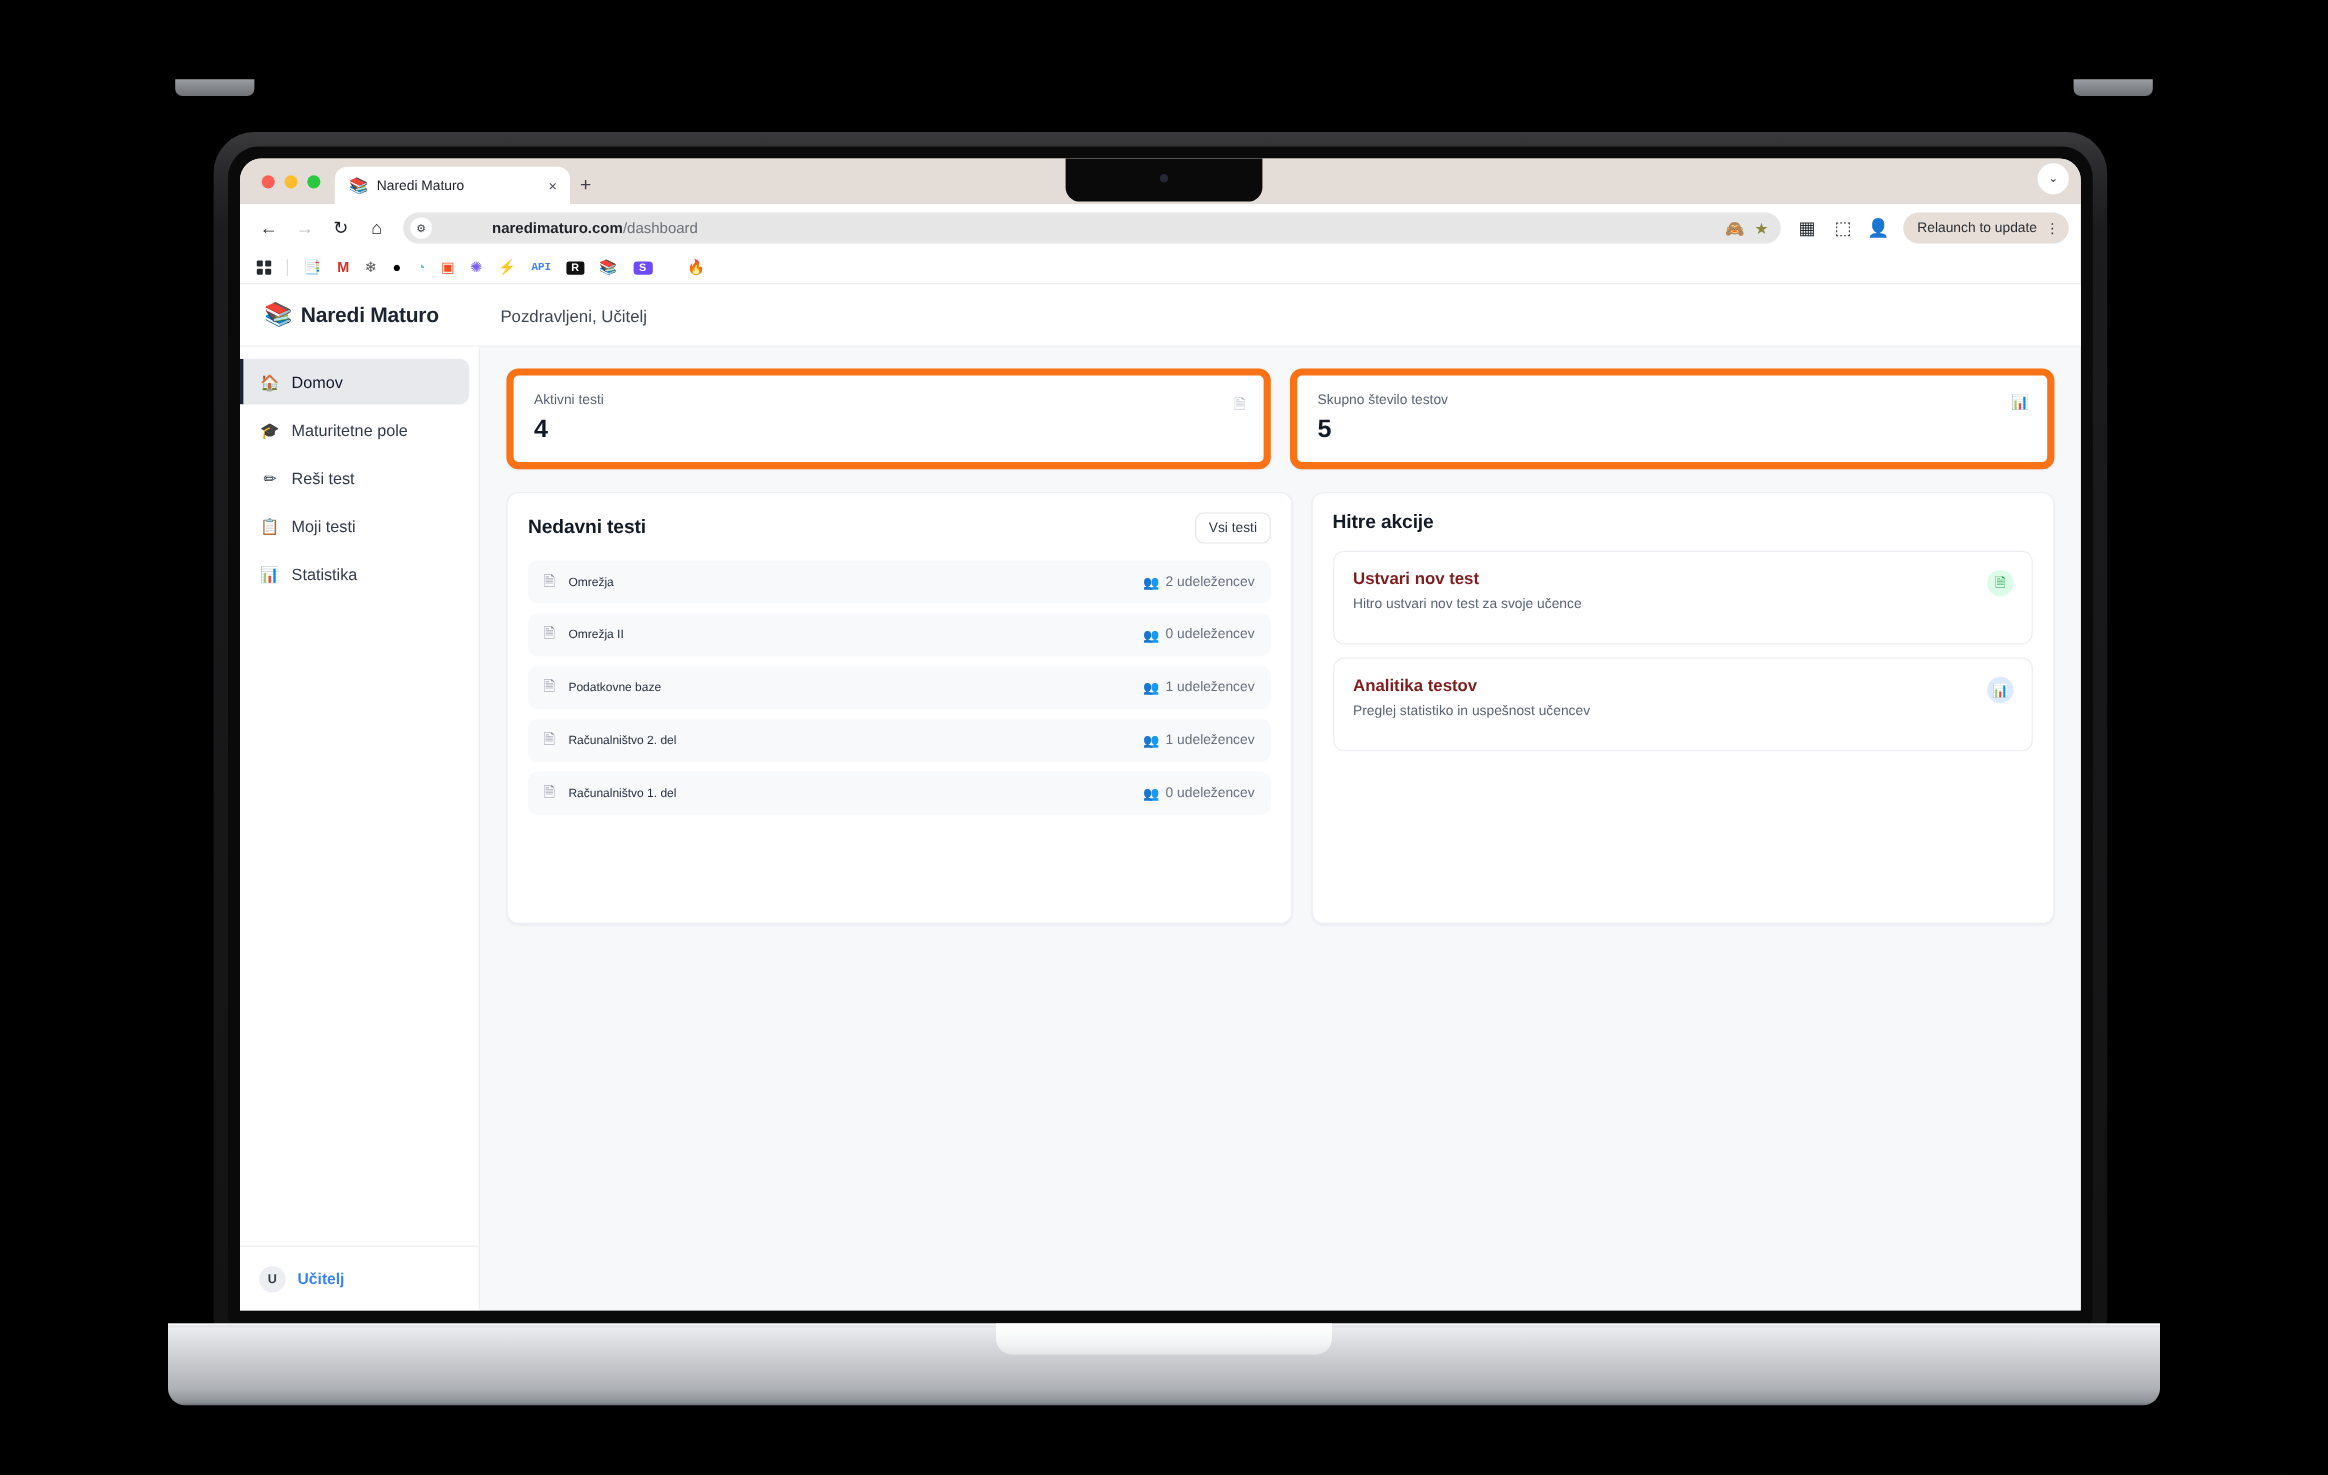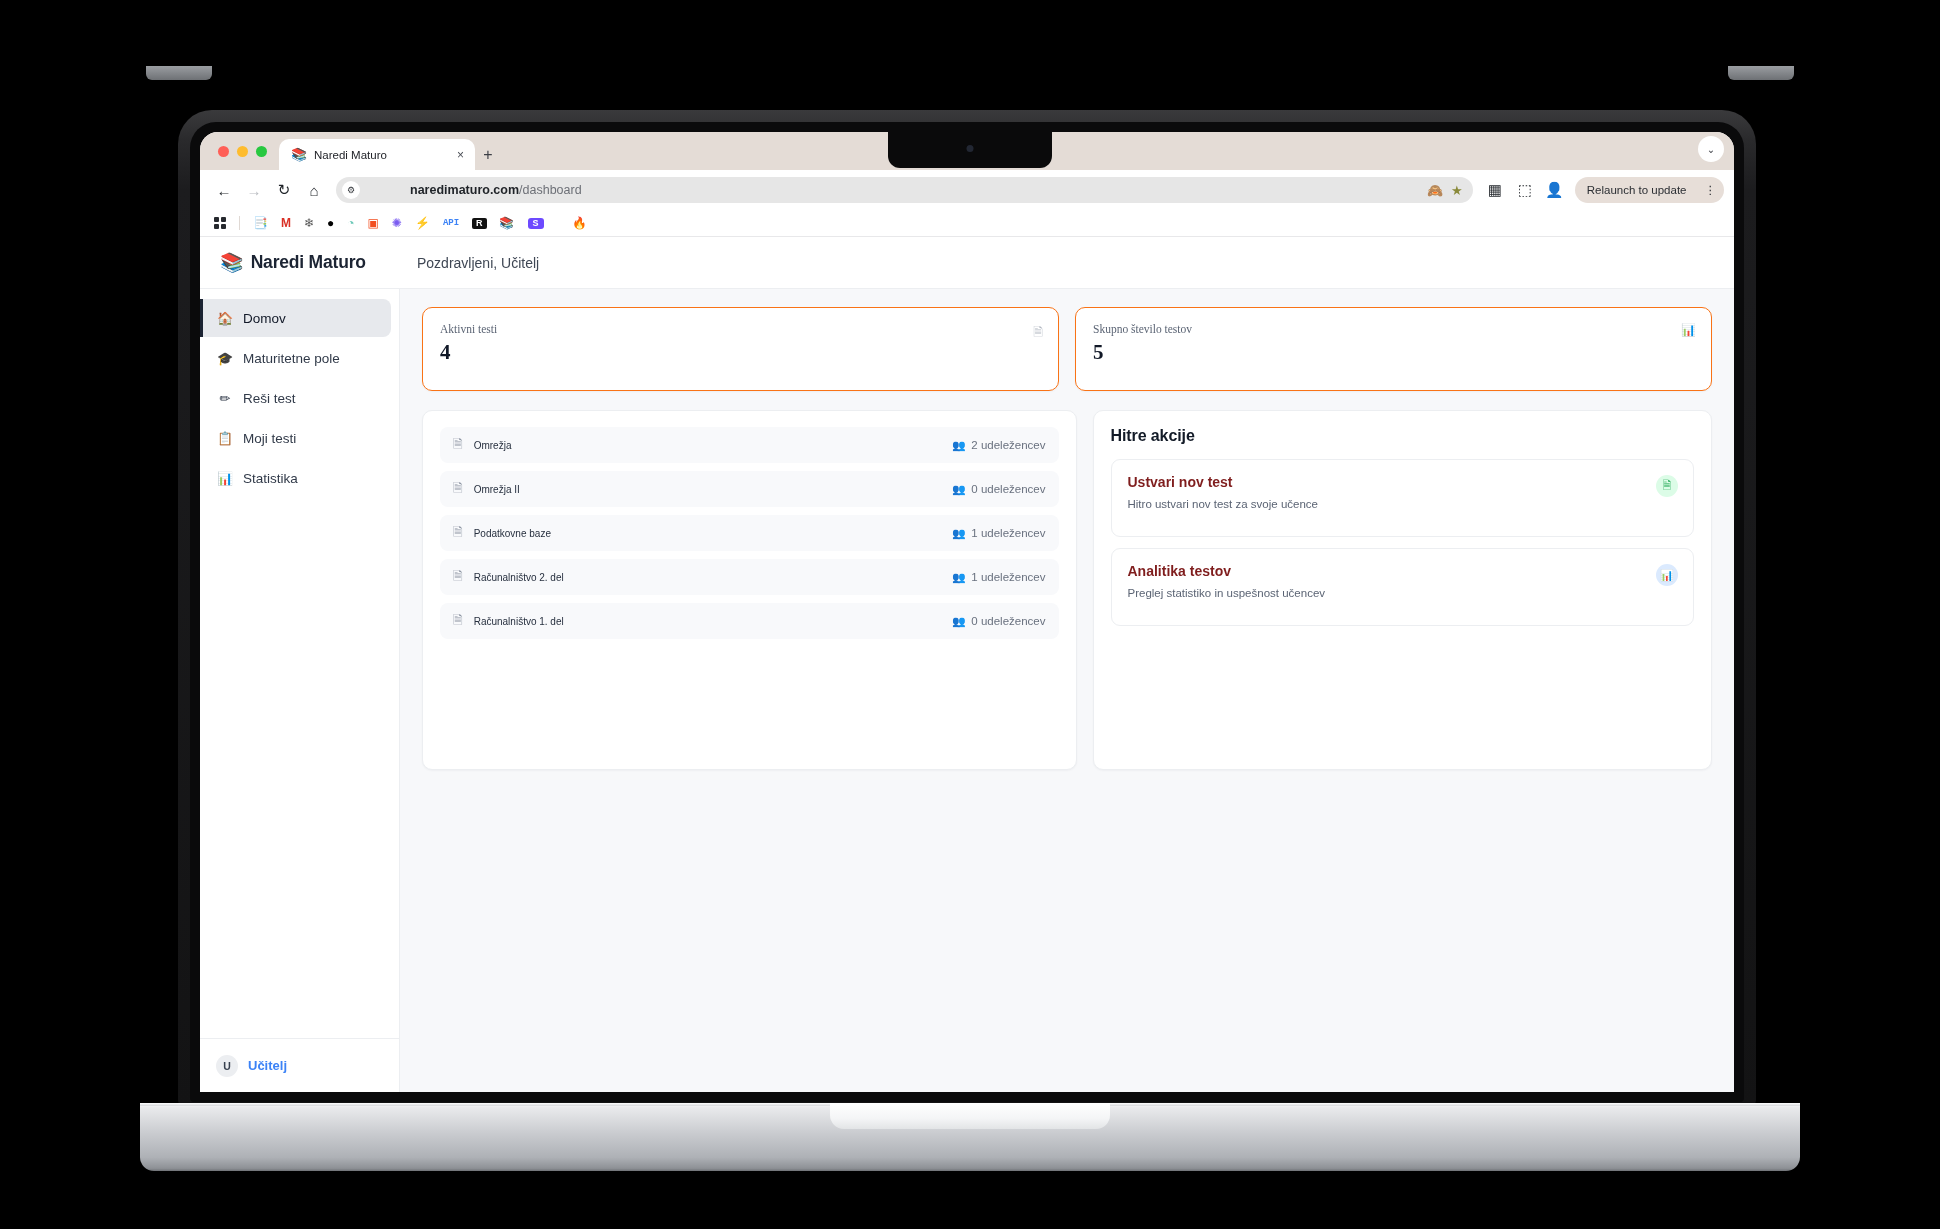--- a/index.html
+++ b/index.html
@@ -132,21 +132,21 @@
     width: 18px; height: 18px; border-radius: 50%; background: #ffffff;
     display: flex; align-items: center; justify-content: center; font-size: 9px; color: #33363b;
   }
   #omnibox-url { font-size: 12.5px; color: #6d7077; white-space: nowrap; margin-left: 42px; }
   #omnibox-url b { color: #1f2328; font-weight: 600; }
   .omni-right { margin-left: auto; display: flex; align-items: center; gap: 8px; }
   .tb-icon { font-size: 13px; color: #31343a; cursor: pointer; }
   .tb-icon.star { color: #8a8a3a; }
   #relaunch {
     height: 26px; background: #e7ded8; border-radius: 13px;
-    display: flex; align-items: center; gap: 18px; padding: 0 8px 0 12px;
+    display: flex; align-items: center; gap: 7px; padding: 0 8px 0 12px;
     font-size: 11.5px; color: #2b2e33; cursor: pointer; margin-left: 4px;
   }
 
   #bookmarks {
     height: 27px; background: #ffffff;
     display: flex; align-items: center; gap: 13px; padding: 0 14px;
     border-bottom: 1px solid #e8e8ea;
   }
   .bm { font-size: 12px; line-height: 1; cursor: pointer; display:flex; align-items:center; }
   .bm-sep { width: 1px; height: 14px; background: #e0d9d4; }
@@ -211,24 +211,24 @@
     display: flex; align-items: center; justify-content: center;
     font-size: 10.5px; font-weight: 700;
   }
   #user-name { font-size: 13px; color: #3b82f6; font-weight: 600; }
 
   
   #main { flex: 1; padding: 18px 22px; overflow: hidden; }
 
   #stats-row { display: flex; gap: 16px; margin-bottom: 19px; }
   .stat-card {
-    flex: 1; background: #ffffff; border: 1px solid #f97316;
+    flex: 1; background: #ffffff; border: 6px solid #f97316;
     border-radius: 10px; padding: 15px 17px 17px 17px;
     box-shadow: 0 1px 2px rgba(16,24,40,0.04);
-    position: relative; height: 84px; font-family: Liberation Serif, serif;
+    position: relative; height: 84px;
   }
   .stat-label { font-size: 11.5px; color: #5b6474; margin-bottom: 7px; }
   .stat-value { font-size: 21px; font-weight: 700; color: #111827; line-height: 1; }
   .stat-ico {
     position: absolute; right: 15px; top: 15px;
     font-size: 12px; color: #b2b8c2;
   }
 
   #panels { display: flex; gap: 16px; }
   .panel {
@@ -405,20 +405,24 @@
           <div class="stat-card">
             <div class="stat-label">Skupno število testov</div>
             <div class="stat-value">5</div>
             <div class="stat-ico">📊</div>
           </div>
         </div>
 
         <div id="panels">
 
           <div class="panel" id="panel-recent">
+            <div class="panel-head">
+              <span class="panel-title">Nedavni testi</span>
+              <button id="all-tests-btn">Vsi testi</button>
+            </div>
 
             <div class="test-row">
               <span class="test-left">
                 <span class="doc-ico">🗎</span>
                 <span class="test-name">Omrežja</span>
               </span>
               <span class="test-meta">
                 <span class="ppl-ico">👥</span>
                 <span>2 udeležencev</span>
               </span>

